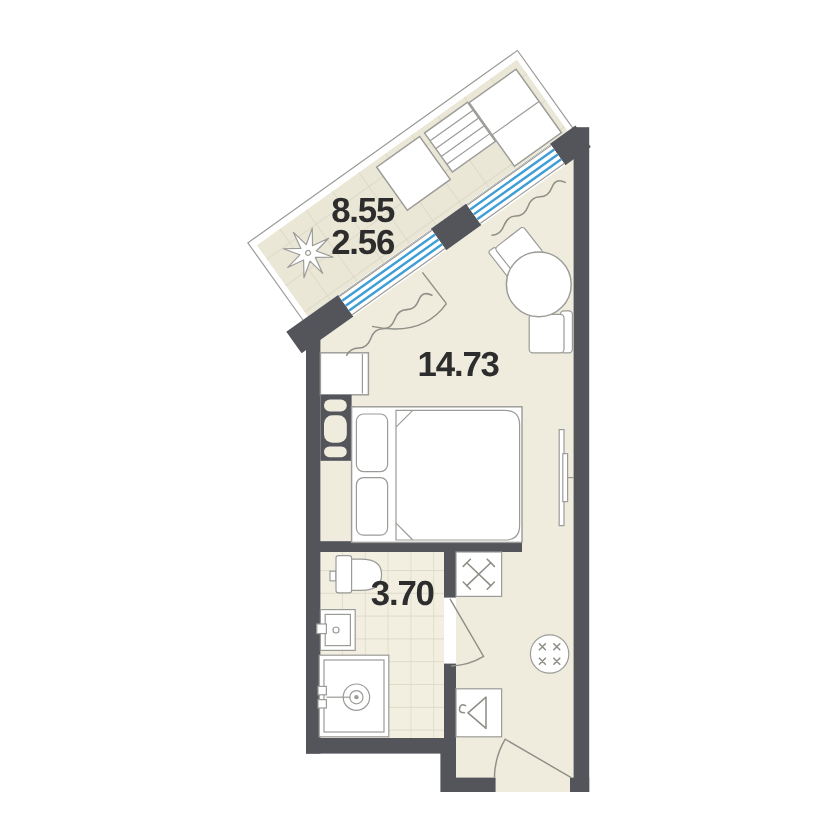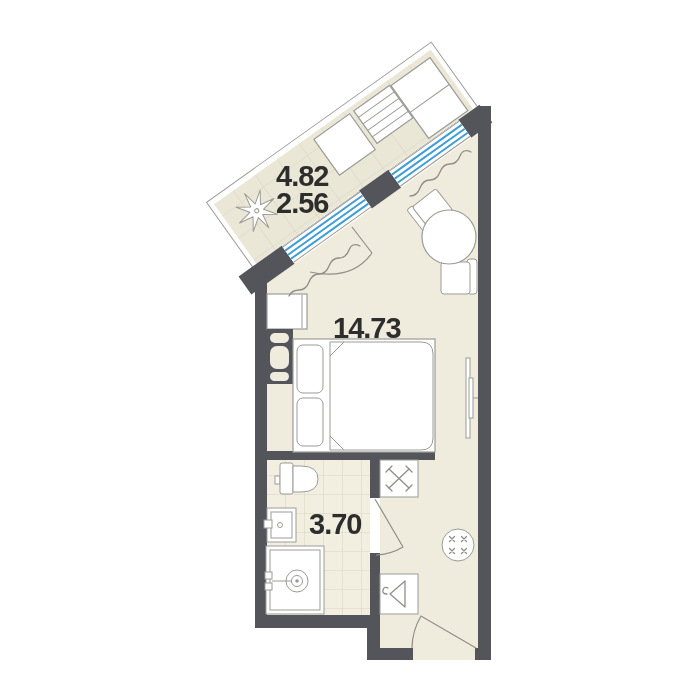--- a/index.html
+++ b/index.html
@@ -175,17 +175,17 @@
     <path class="sym" stroke-width="1.1" d="M449.5,536.5 l5,5 M454.5,536.5 l-5,5
          M461.5,536.5 l5,5 M466.5,536.5 l-5,5
          M449.5,548.5 l5,5 M454.5,548.5 l-5,5
          M461.5,548.5 l5,5 M466.5,548.5 l-5,5"></path>
   </g>
 
   <path class="arcln" d="M375,499 L403,547 A56,56 0 0 1 376,555"></path>
   <path class="arcln" d="M476,648 L421,616 A65,65 0 0 0 412,648"></path>
 </svg>
 
-<div class="area-label" style="left:276px;top:162px;">4.82</div>
+<div class="area-label" style="left:276px;top:162px;">8.55</div>
 <div class="area-label" style="left:276px;top:189px;">2.56</div>
-<div class="area-label" style="left:333px;top:290px;margin-top:24px;">14.73</div>
-<div class="area-label" style="left:309px;top:510px;">3.70</div>
+<div class="area-label" style="left:348px;top:290px;">14.73</div>
+<div class="area-label" style="left:309px;top:481px;">3.70</div>
 </div>
 
 </body></html>

